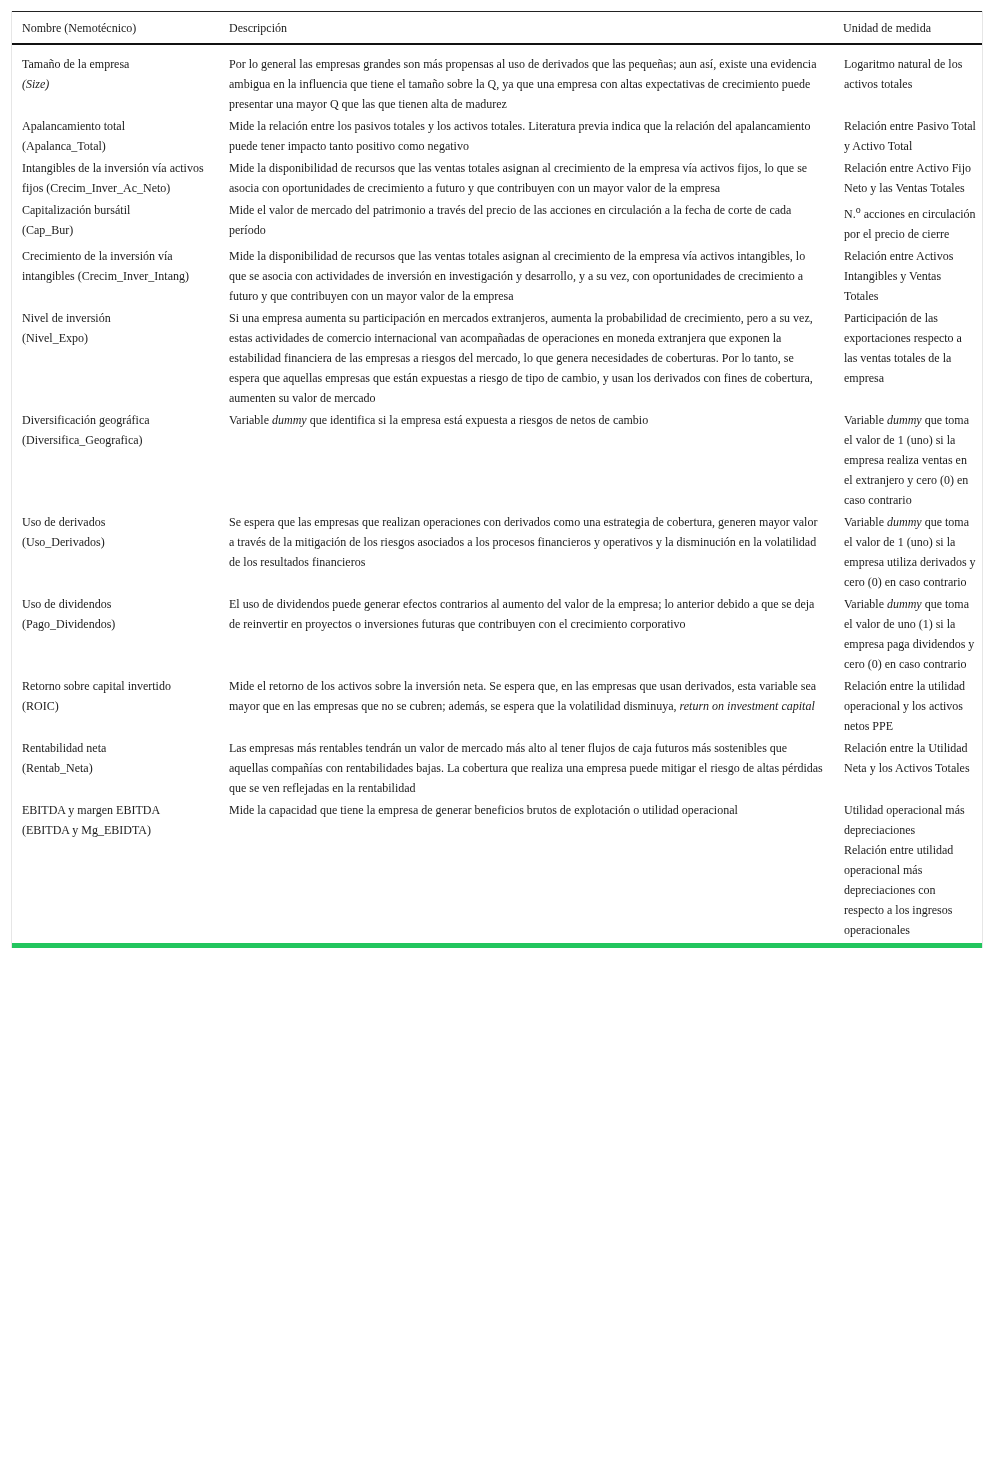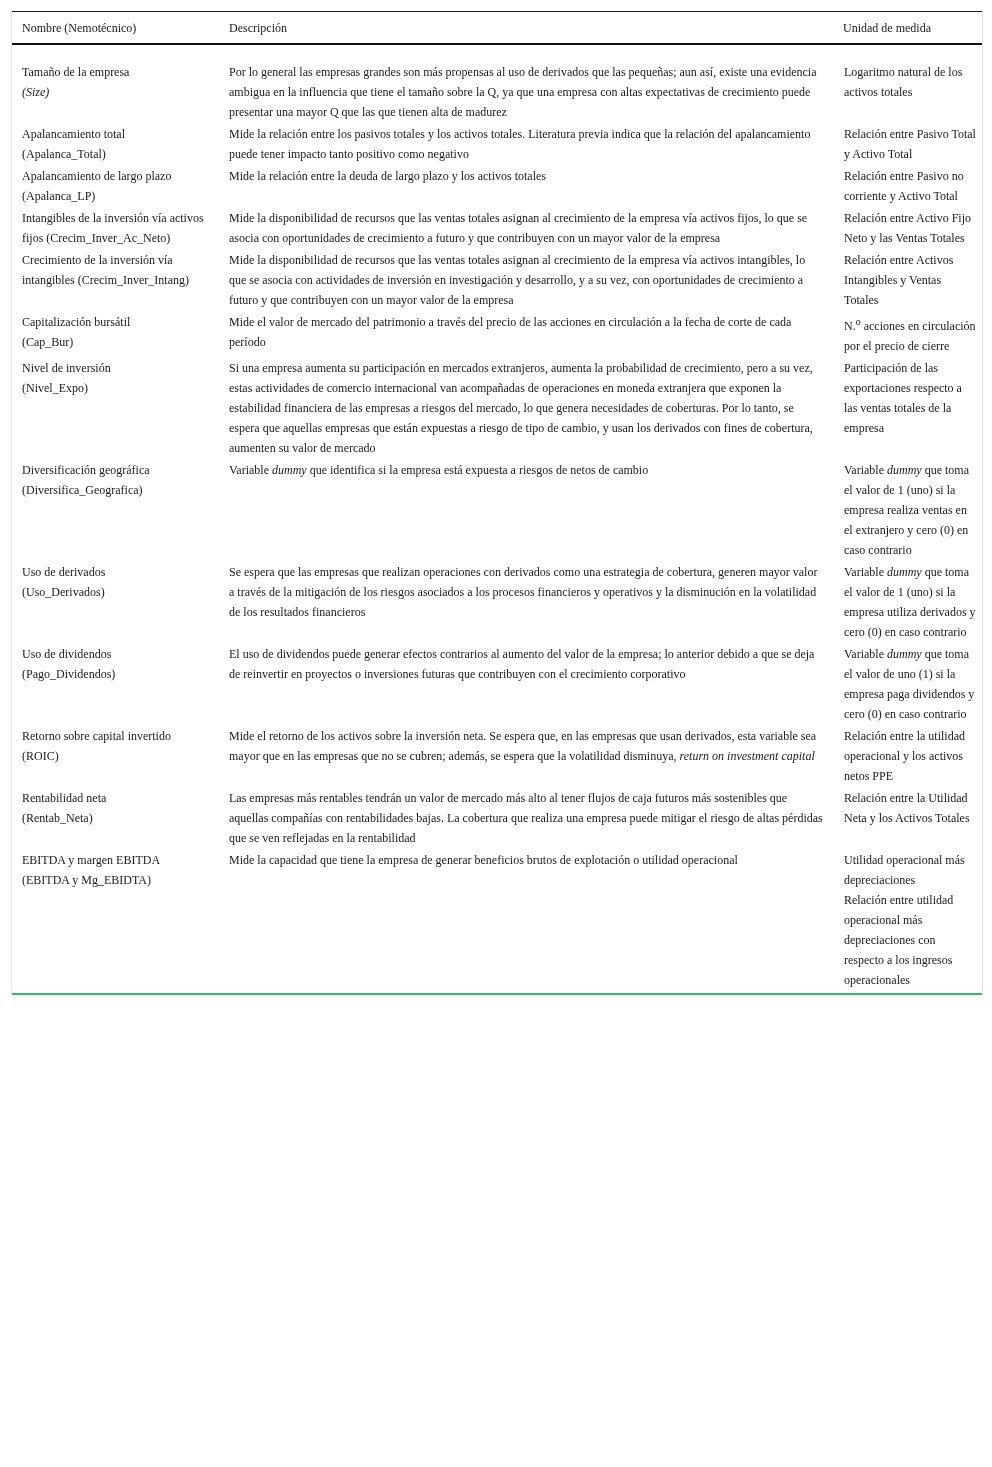--- a/index.html
+++ b/index.html
@@ -8,22 +8,22 @@
     position: absolute; left: 11px; top: 11px; width: 970px;
     border-left: 1px solid #e6e6e6; border-right: 1px solid #e6e6e6;
   }
   table { border-collapse: collapse; width: 100%; font-size: 12px; line-height: 20px; }
   thead th {
     font-weight: normal; text-align: left; vertical-align: top;
     padding: 6px 10px 5px 10px;
     border-top: 1px solid #222; border-bottom: 2px solid #111;
   }
   tbody td { vertical-align: top; padding: 1px 10px 1px 10px; }
-  tbody tr:first-child td { padding-top: 17px; margin-top: 16px; }
-  tbody tr:last-child td { border-bottom: 2px solid #22c55e; padding-bottom: 3px; }
+  tbody tr:first-child td { padding-top: 9px; margin-top: 16px; }
+  tbody tr:last-child td { border-bottom: 5px solid #22c55e; padding-bottom: 3px; }
   col.c1 { width: 207px; }
   col.c2 { width: 614px; }
   col.c3 { width: 149px; }
   td.c3 { padding-left: 11px; padding-right: 4px; }
   em { }
 </style>
 </head>
 <body>
 
 <div class="tbl-wrap">
@@ -53,54 +53,46 @@
 
       <tr>
         <td>
           <span>Apalancamiento total</span><br>
           <span>(Apalanca_Total)</span>
         </td>
         <td>Mide la relación entre los pasivos totales y los activos totales. Literatura previa indica que la relación del apalancamiento puede tener impacto tanto positivo como negativo</td>
         <td class="c3">Relación entre Pasivo Total y Activo Total</td>
       </tr>
 
-      <tr>
-        <td>
-          <span>Apalancamiento de largo plazo</span>
-          <span>(Apalanca_LP)</span>
-        </td>
-        <td>Mide la relación entre la deuda de largo plazo y los activos totales</td>
-        <td class="c3">Relación entre Pasivo no corriente y Activo Total</td>
-      </tr>
 
       <tr>
         <td>
           <span>Intangibles de la inversión vía activos fijos</span>
           <span>(Crecim_Inver_Ac_Neto)</span>
         </td>
         <td>Mide la disponibilidad de recursos que las ventas totales asignan al crecimiento de la empresa vía activos fijos, lo que se asocia con oportunidades de crecimiento a futuro y que contribuyen con un mayor valor de la empresa</td>
         <td class="c3">Relación entre Activo Fijo Neto y las Ventas Totales</td>
       </tr>
 
       <tr>
         <td>
+          <span>Capitalización bursátil</span><br>
+          <span>(Cap_Bur)</span>
+        </td>
+        <td>Mide el valor de mercado del patrimonio a través del precio de las acciones en circulación a la fecha de corte de cada período</td>
+        <td class="c3"><span>N.</span><sup>o</sup><span> acciones en circulación por el precio de cierre</span></td>
+      </tr>
+
+      <tr>
+        <td>
           <span>Crecimiento de la inversión vía intangibles</span>
           <span>(Crecim_Inver_Intang)</span>
         </td>
         <td>Mide la disponibilidad de recursos que las ventas totales asignan al crecimiento de la empresa vía activos intangibles, lo que se asocia con actividades de inversión en investigación y desarrollo, y a su vez, con oportunidades de crecimiento a futuro y que contribuyen con un mayor valor de la empresa</td>
         <td class="c3">Relación entre Activos Intangibles y Ventas Totales</td>
-      </tr>
-
-      <tr>
-        <td>
-          <span>Capitalización bursátil</span><br>
-          <span>(Cap_Bur)</span>
-        </td>
-        <td>Mide el valor de mercado del patrimonio a través del precio de las acciones en circulación a la fecha de corte de cada período</td>
-        <td class="c3"><span>N.</span><sup>o</sup><span> acciones en circulación por el precio de cierre</span></td>
       </tr>
 
       <tr>
         <td>
           <span>Nivel de inversión</span><br>
           <span>(Nivel_Expo)</span>
         </td>
         <td>Si una empresa aumenta su participación en mercados extranjeros, aumenta la probabilidad de crecimiento, pero a su vez, estas actividades de comercio internacional van acompañadas de operaciones en moneda extranjera que exponen la estabilidad financiera de las empresas a riesgos del mercado, lo que genera necesidades de coberturas. Por lo tanto, se espera que aquellas empresas que están expuestas a riesgo de tipo de cambio, y usan los derivados con fines de cobertura, aumenten su valor de mercado</td>
         <td class="c3">Participación de las exportaciones respecto a las ventas totales de la empresa</td>
       </tr>

